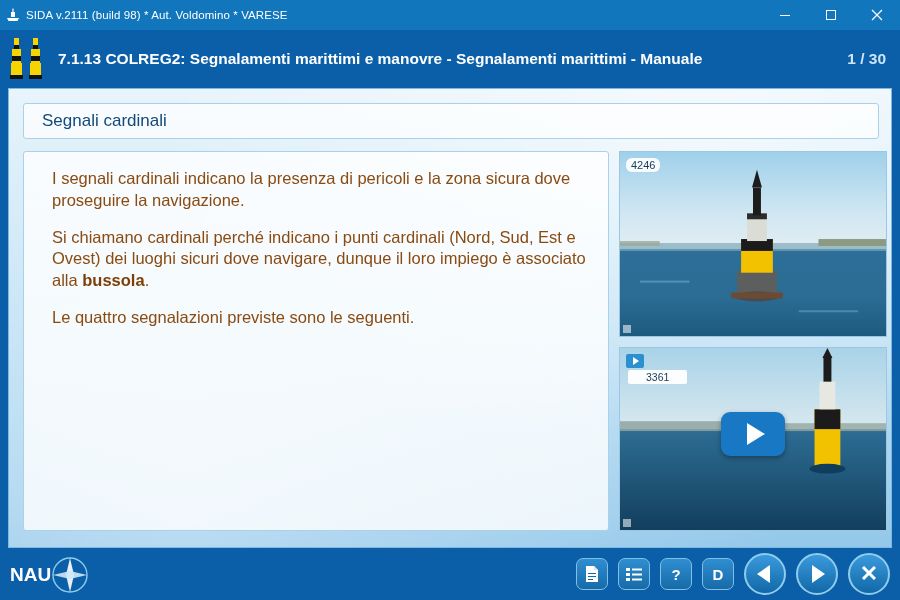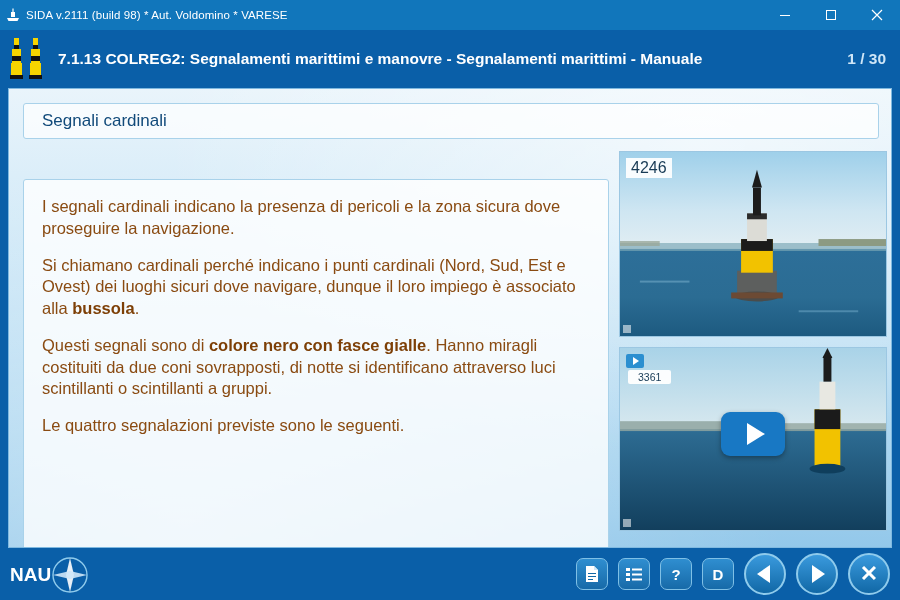--- a/index.html
+++ b/index.html
@@ -100,22 +100,21 @@
   }
 
   
   .textbox {
     position: absolute;
     left: 14px; top: 62px;
     width: 586px; height: 380px;
     background: rgba(255,255,255,.80);
     border: 1px solid #a9d2ea;
     border-radius: 3px;
-    padding: 16px 18px 10px 18px;
-    margin-top: 28px;
+    padding: 16px 18px 10px 28px;
   }
   .textbox p {
     color: #8a4b12;
     font-size: 16.5px;
     line-height: 1.32;
     margin-bottom: 15px;
   }
   .textbox p b { font-weight: bold; color: #7d3f06; }
 
   
@@ -133,23 +132,23 @@
     width: 268px; height: 184px;
     border: 1px solid #9cc7e2;
     overflow: hidden;
     background: #0e3f63;
   }
   .media-id {
     position: absolute;
     left: 6px; top: 6px;
     background: rgba(255,255,255,.92);
     color: #173a55;
-    font-size: 16px;
+    font-size: 11px;
     padding: 1px 5px;
-    border-radius: 0;
+    border-radius: 6px;
     z-index: 6;
   }
   .media-corner {
     position: absolute; left: 3px; bottom: 3px;
     width: 8px; height: 8px;
     background: rgba(255,255,255,.55);
     z-index: 6;
   }
   .video-badge {
     position: absolute; left: 6px; top: 6px;
@@ -165,21 +164,21 @@
     border-left: 6px solid #ffffff;
     border-top: 4px solid transparent;
     border-bottom: 4px solid transparent;
     margin-left: 2px;
   }
   .video-id {
     position: absolute; left: 8px; top: 22px;
     background: rgba(255,255,255,.95);
     color: #173a55;
     font-size: 10.5px;
-    padding: 1px 10px;
+    padding: 1px 18px;
     border-radius: 2px;
     z-index: 7;
   }
   .play-btn {
     position: absolute;
     left: 50%; top: 47%;
     transform: translate(-50%,-50%);
     width: 64px; height: 44px;
     background: #1878c4;
     border-radius: 9px;
@@ -304,23 +303,20 @@
   <div class="content">
 
     <div class="slide-title">Segnali cardinali</div>
 
     <div class="textbox">
       <p>
         <span>I segnali cardinali indicano la presenza di pericoli e la zona sicura dove proseguire la navigazione.</span>
       </p>
       <p>
         <span>Si chiamano cardinali perché indicano i punti cardinali (Nord, Sud, Est e Ovest) dei luoghi sicuri dove navigare, dunque il loro impiego è associato alla </span><b>bussola</b><span>.</span>
-      </p>
-      <p>
-        <span>Questi segnali sono di </span><b>colore nero con fasce gialle</b><span>. Hanno miragli costituiti da due coni sovrapposti, di notte si identificano attraverso luci scintillanti o scintillanti a gruppi.</span>
       </p>
       <p>
         <span>Le quattro segnalazioni previste sono le seguenti.</span>
       </p>
     </div>
 
     <div class="photo">
       <svg width="100%" height="100%" viewBox="0 0 268 186" preserveAspectRatio="none">
         <defs>
           <linearGradient id="sky" x1="0" y1="0" x2="0" y2="1">

